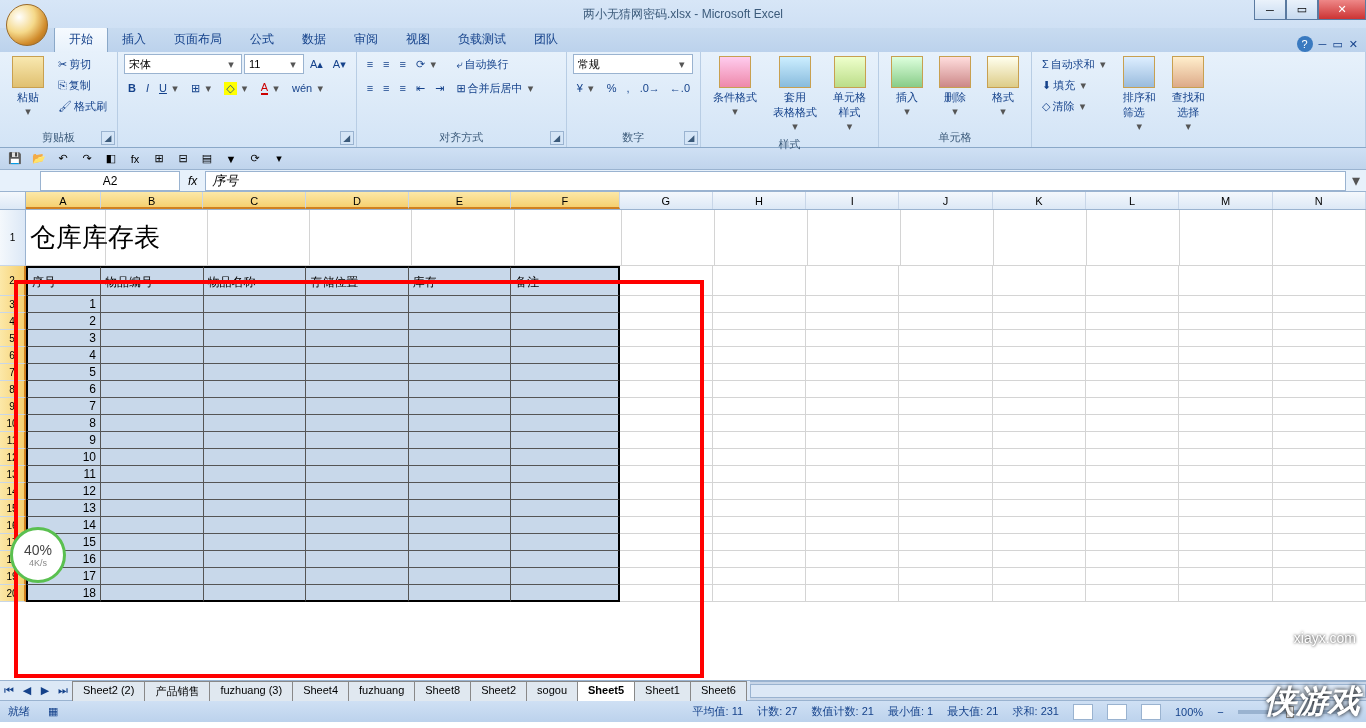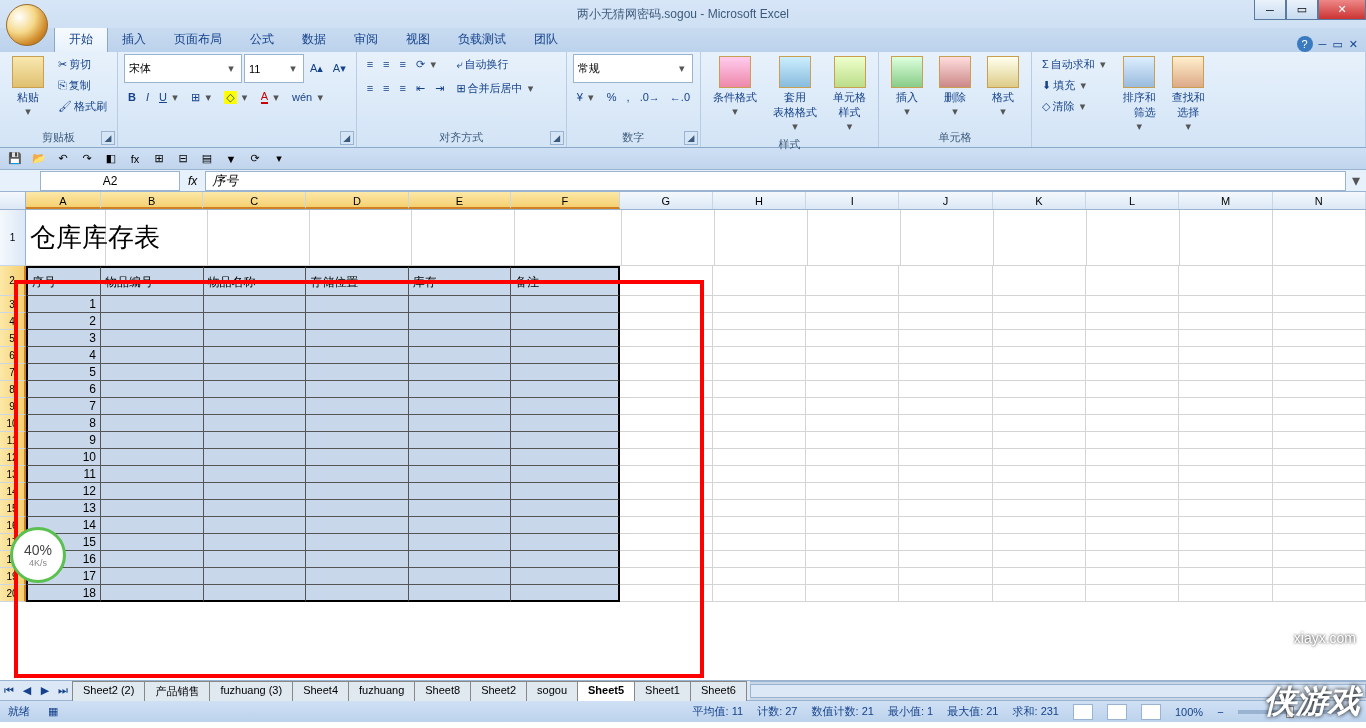--- a/index.html
+++ b/index.html
@@ -23,21 +23,21 @@
 
 .ribbon { height: 96px; background: linear-gradient(#e7f1fb,#d3e4f6); border-bottom: 1px solid #8aa8c8; display: flex; font-size: 11px; }
 .group { border-right: 1px solid #b8cde4; padding: 2px 6px 0; display: flex; flex-direction: column; position: relative; }
 .group-label { text-align: center; color: #3b5a7a; font-size: 11px; padding: 2px 0; margin-top: auto; }
 .group-body { display: flex; gap: 4px; align-items: flex-start; flex: 1; }
 .vstack { display: flex; flex-direction: column; gap: 1px; }
 .hstack { display: flex; gap: 2px; align-items: center; }
 .rbtn { border: 1px solid transparent; padding: 1px 3px; border-radius: 2px; display: flex; align-items: center; gap: 2px; color: #15428b; cursor: pointer; white-space: nowrap; height: 20px; }
 .bigbtn { display: flex; flex-direction: column; align-items: center; padding: 2px 6px; cursor: pointer; color: #15428b; }
 .bigicon { width: 32px; height: 32px; background: #f5d98a; border: 1px solid #c8a050; margin-bottom: 2px; }
-.combobox { height: 29px; border: 1px solid #9ab3d0; background: #fff; padding: 0 4px; display: flex; align-items: center; font-size: 11px; min-width: 60px; }
+.combobox { height: 20px; border: 1px solid #9ab3d0; background: #fff; padding: 0 4px; display: flex; align-items: center; font-size: 11px; min-width: 60px; }
 .dd { width: 12px; text-align: center; color: #555; }
 .launcher { position: absolute; right: 2px; bottom: 2px; width: 14px; height: 14px; border: 1px solid #9ab3d0; font-size: 9px; display: flex; align-items: center; justify-content: center; color: #3b5a7a; }
 
 
 .qat { height: 22px; background: linear-gradient(#cfe0f4,#c0d4ec); border-bottom: 1px solid #9ab3d0; display: flex; align-items: center; padding: 0 6px; gap: 6px; }
 .qbtn { width: 18px; height: 18px; display: flex; align-items: center; justify-content: center; font-size: 11px; cursor: pointer; }
 
 
 .fbar { height: 22px; background: #e7f1fb; border-bottom: 1px solid #9ab3d0; display: flex; align-items: center; }
 .namebox { width: 140px; height: 20px; border: 1px solid #9ab3d0; background: #fff; margin-left: 40px; text-align: center; font-size: 12px; line-height: 18px; }
@@ -82,21 +82,21 @@
 
 .wm-url { position: absolute; right: 10px; top: 630px; color: #fff; font-size: 14px; z-index: 40; text-shadow: 0 0 3px #000; }
 .wm-logo { position: absolute; right: 6px; bottom: 4px; color: #fff; font-size: 32px; font-weight: bold; z-index: 40; text-shadow: 0 0 4px #000; font-style: italic; }
 .wm-baidu { position: absolute; right: 110px; bottom: 65px; color: rgba(255,255,255,.55); font-size: 26px; z-index: 39; font-weight: bold; }
 </style>
 </head>
 <body>
 
 <div class="titlebar">
   <div class="orb"></div>
-  <div class="title-text">两小无猜网密码.sogou - Microsoft Excel</div>
+  <div class="title-text">两小无猜网密码.xlsx - Microsoft Excel</div>
   <div class="winbtns">
     <div class="winbtn">─</div>
     <div class="winbtn">▭</div>
     <div class="winbtn close">✕</div>
   </div>
 </div>
 
 <div class="tabs">
   <div class="tab active">开始</div>
   <div class="tab">插入</div>
@@ -263,21 +263,21 @@
 
   <div class="group" style="flex:1">
     <div class="group-body">
       <div class="vstack">
         <div class="rbtn">Σ <span>自动求和</span><span class="dd">▾</span></div>
         <div class="rbtn">⬇ <span>填充</span><span class="dd">▾</span></div>
         <div class="rbtn">◇ <span>清除</span><span class="dd">▾</span></div>
       </div>
       <div class="bigbtn">
           <div class="bigicon" style="background:linear-gradient(#def,#9bd)"></div>
-          <span style="white-space:pre-line;text-align:right">排序和
+          <span style="white-space:pre-line;text-align:left">排序和
 筛选</span>
           <span class="dd">▾</span>
         </div>
       <div class="bigbtn">
           <div class="bigicon" style="background:linear-gradient(#fec,#da8)"></div>
           <span style="white-space:pre-line;text-align:center">查找和
 选择</span>
           <span class="dd">▾</span>
         </div>
     </div>

